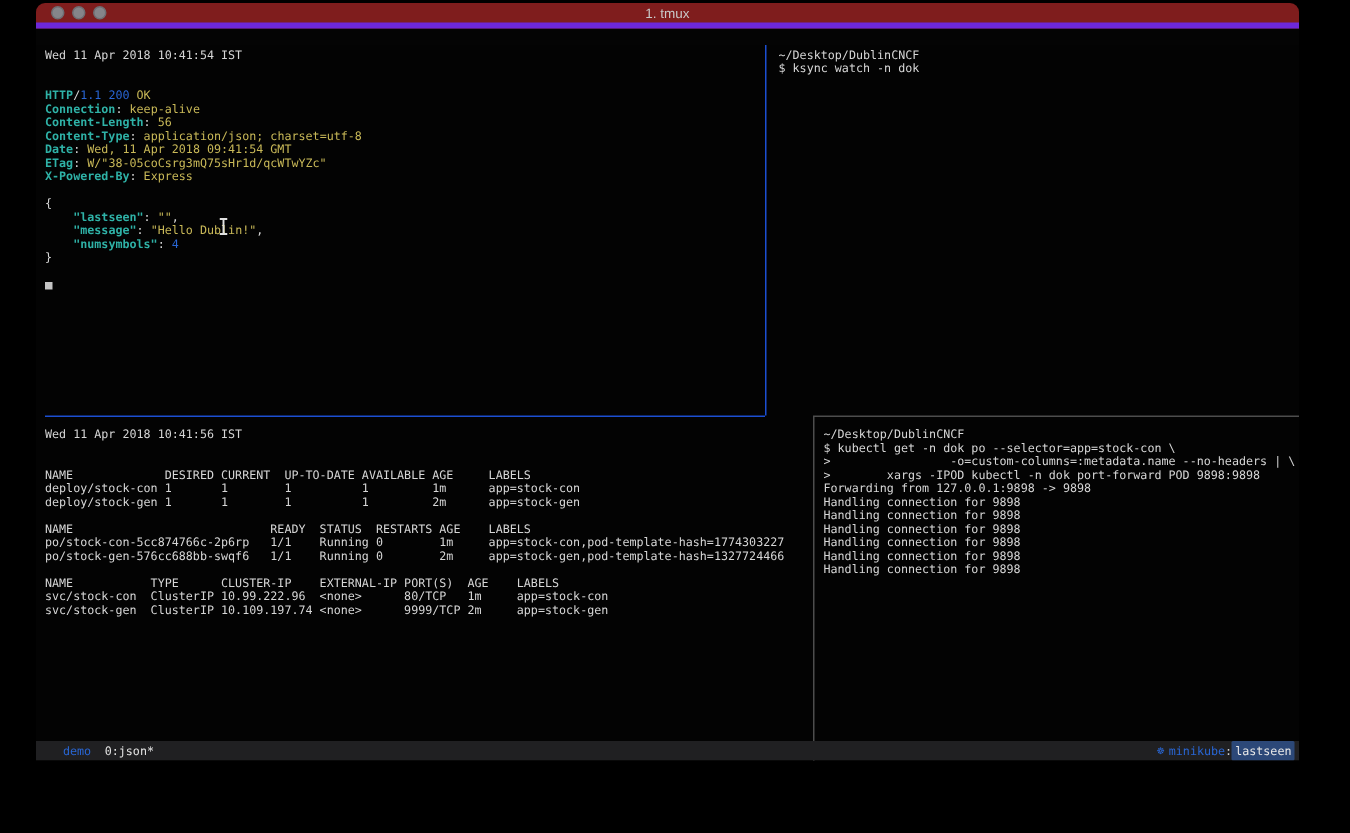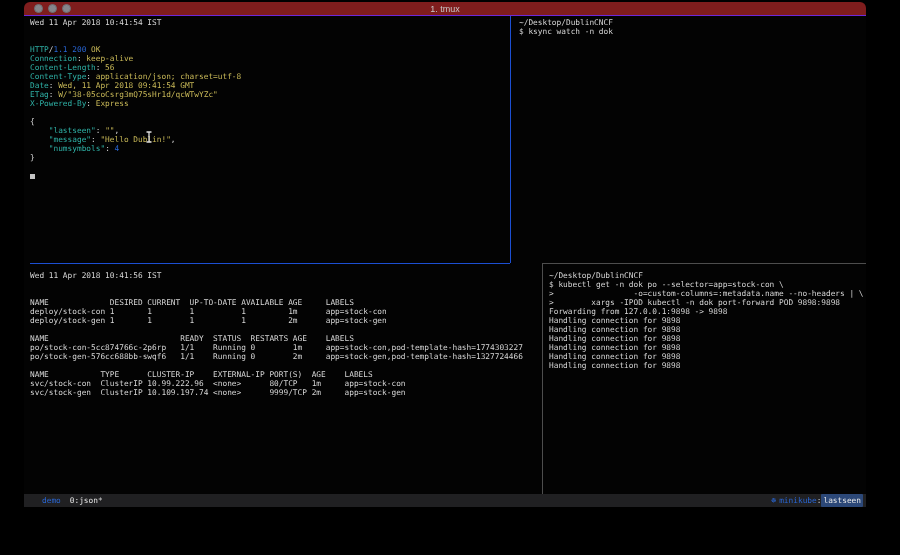--- a/index.html
+++ b/index.html
@@ -3,24 +3,24 @@
 <meta charset="utf-8">
 <style>
   html,body{margin:0;padding:0;background:#000;}
   body{width:900px;height:555px;overflow:hidden;}
   .stage{position:relative;width:900px;height:555px;background:#000;font-family:"DejaVu Sans Mono",monospace;}
   .window{position:absolute;left:24px;top:2px;width:842px;height:505px;background:#040404;border-radius:6px 6px 0 0;overflow:hidden;}
   .titlebar{position:relative;height:13px;background:#7f1d1d;border-bottom:4px solid #6d28d9;display:flex;align-items:center;}
   .dots{display:flex;gap:5px;padding-left:10px;z-index:2;}
   .dot{width:7px;height:7px;border-radius:50%;background:#85858a;border:0.5px solid #6e6e73;}
   .title{position:absolute;left:0;right:0;text-align:center;font-family:"Liberation Sans",sans-serif;font-size:9px;color:#c9c9c9;}
-  .content{position:absolute;top:14px;left:0;width:842px;height:479px;background:#030303;}
+  .content{position:absolute;top:28px;left:0;width:842px;height:479px;background:#030303;}
   .pane{position:absolute;box-sizing:border-box;font-size:7.8px;line-height:9px;color:#d6d6d6;overflow:hidden;}
   .tline{height:9px;white-space:pre;}
-  .c-teal{color:var(--teal,#2fb2a7);}
+  .c-teal{color:var(--teal,#2fb2a7);font-weight:bold;}
   .c-yellow{color:var(--yellow,#c9b958);}
   .c-blue{color:var(--text_blue,#2966d4);}
   .pane-tl{left:0;top:0;width:486px;height:247px;padding:2px 0 0 6px;}
   .pane-tr{left:490px;top:0;width:352px;height:247px;padding:2px 0 0 5px;}
   .pane-bl{left:0;top:248px;width:518px;height:231px;padding:7px 0 0 6px;}
   .pane-br{left:521px;top:248px;width:321px;height:231px;padding:7px 0 0 4px;}
   .vdiv-top{position:absolute;left:486px;top:0;width:1px;height:247px;background:var(--accent_blue,#1c4fd2);}
   .hdiv-left{position:absolute;left:6px;top:247px;width:480px;height:1px;background:var(--accent_blue,#1c4fd2);}
   .hdiv-right{position:absolute;left:518px;top:247px;width:324px;height:1px;background:var(--divider_gray,#4d4d4d);}
   .vdiv-bottom{position:absolute;left:518px;top:248px;width:1px;height:231px;background:var(--divider_gray,#4d4d4d);}

